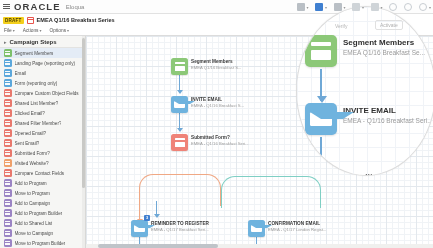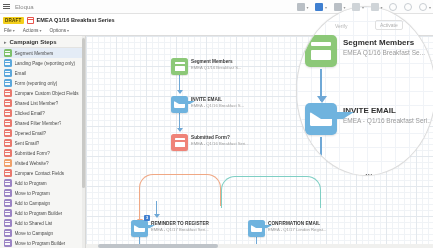--- a/index.html
+++ b/index.html
@@ -221,20 +221,21 @@
 <body>
 
 <div id="app">
 
   <div class="oracle-bar">
     <div class="hamburger">
         <i></i>
         <i></i>
         <i></i>
       </div>
+    <div class="oracle-logo">ORACLE</div>
     <div class="oracle-sub">Eloqua</div>
   </div>
 
   <div class="toolbar">
     <div class="tb">
       <span class="glyph grey"></span>
       <span class="caret">▾</span>
     </div>
     <div class="tb">
       <span class="glyph blue"></span>

